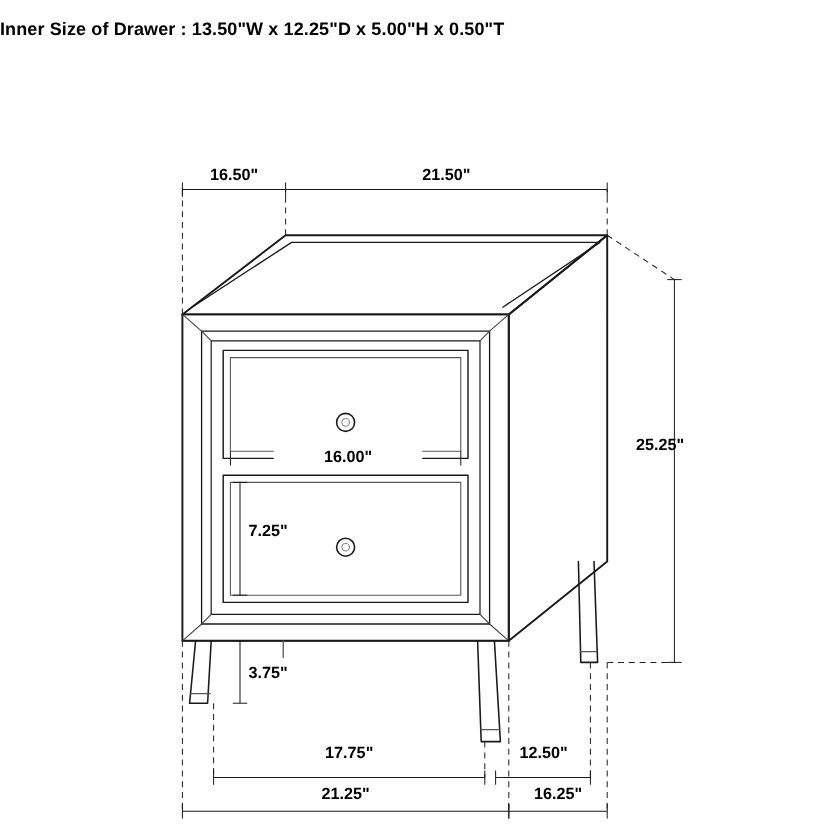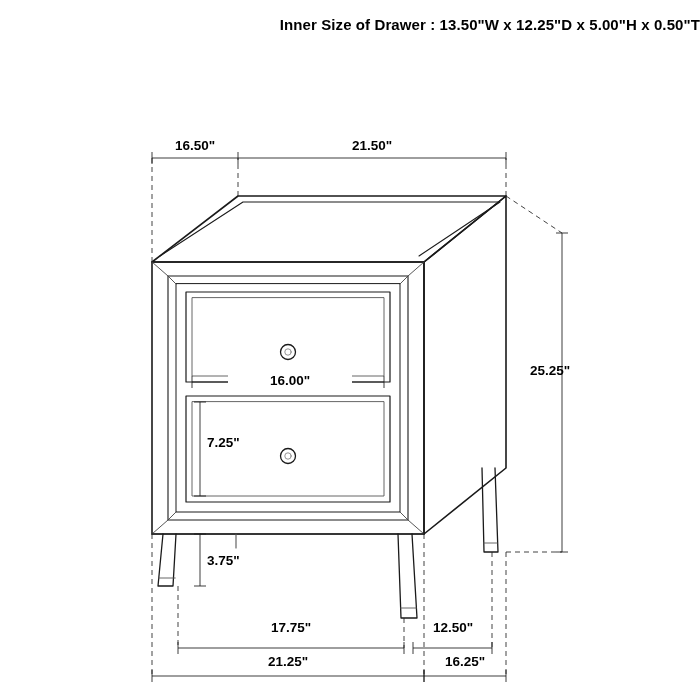--- a/index.html
+++ b/index.html
@@ -20,21 +20,21 @@
     left: 0;
     top: 0;
     width: 700px;
     height: 700px;
   }
   .title {
     position: absolute;
     left: 0;
     top: 16px;
     width: 700px;
-    text-align: right;
+    text-align: left;
     font-size: 15px;
     font-weight: bold;
     letter-spacing: 0.1px;
   }
   .dim {
     position: absolute;
     font-size: 13.5px;
     font-weight: bold;
     white-space: nowrap;
   }

